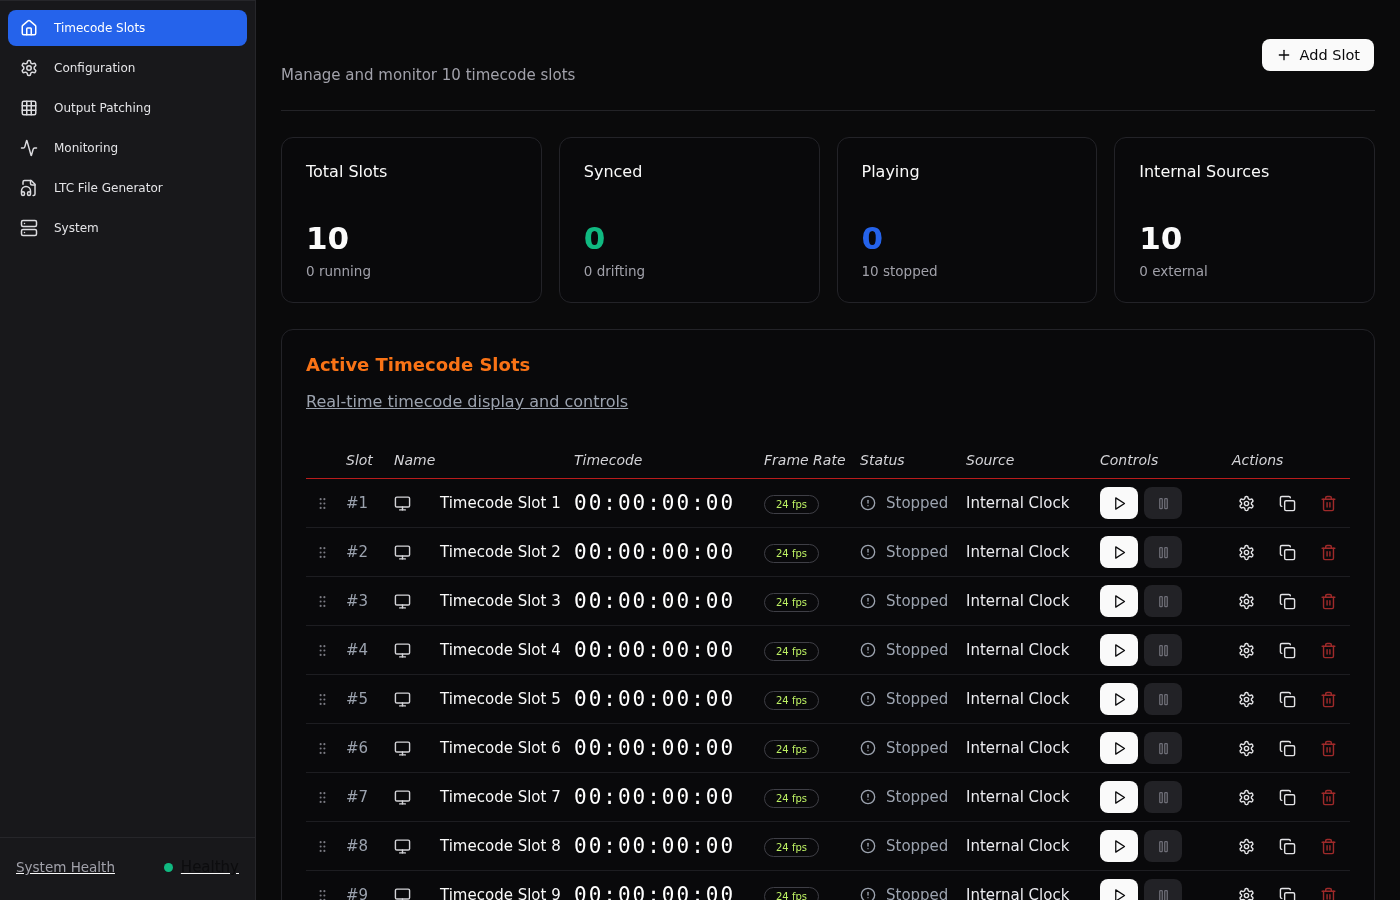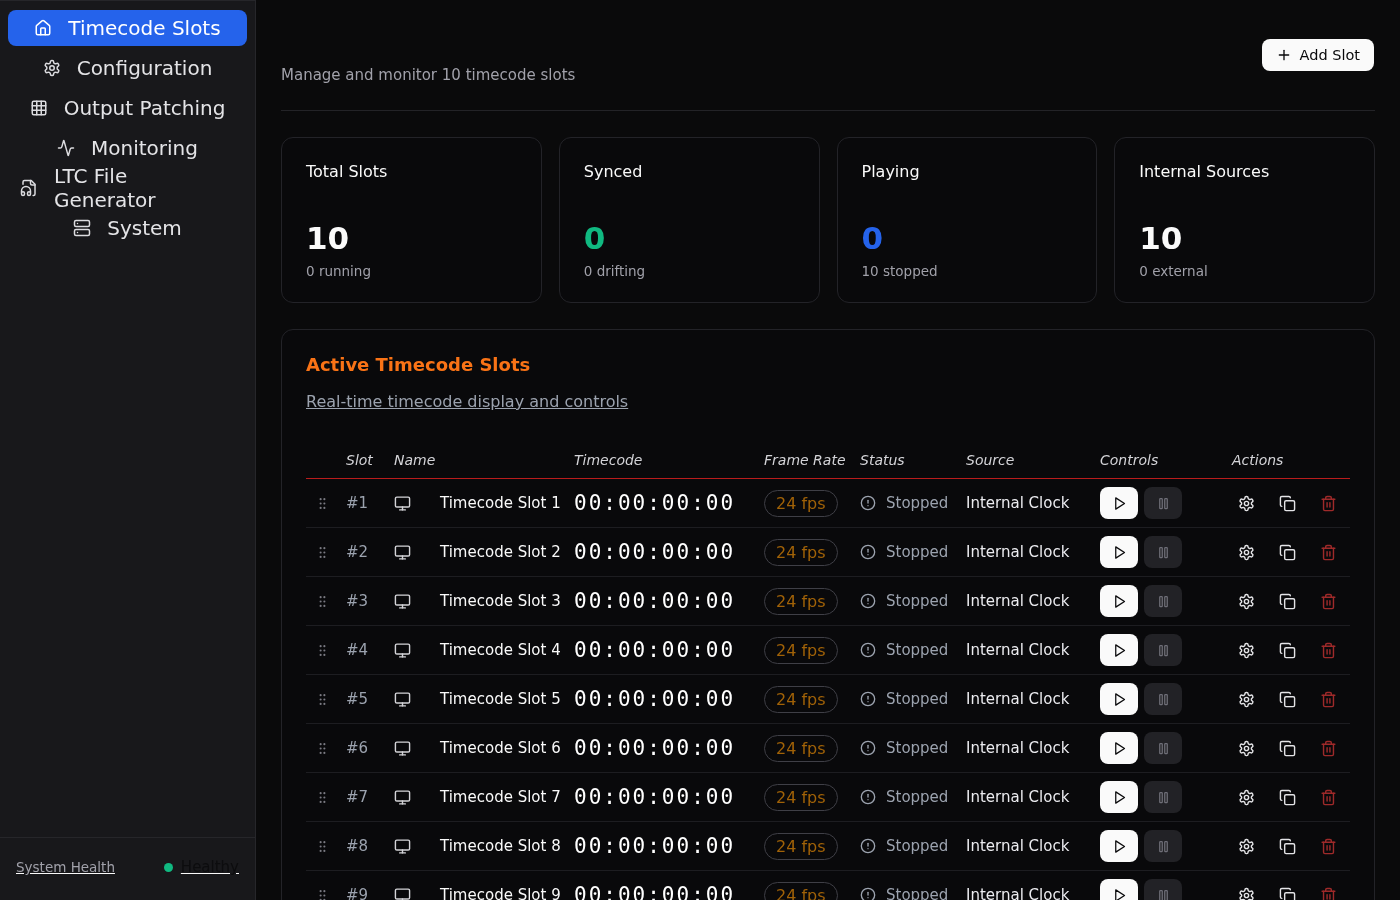--- a/index.html
+++ b/index.html
@@ -20,21 +20,21 @@
     display: flex; flex-direction: column;
   }
   .brand { padding: 16px 16px 14px 17px; }
   .brand-title { font-size: 25px; font-weight: bold; color: #fafafa; letter-spacing: .2px; }
   .brand-version { font-size: 13px; color: #9ca3af; margin-top: 8px; }
   .sidebar-divider { border-bottom: 1px solid #26262a; }
   .nav { padding: 9px 8px; display: flex; flex-direction: column; gap: 4px; }
   .nav-item {
     display: flex; align-items: center; gap: 16px;
     height: 36px; padding: 0 12px; border-radius: 8px;
-    font-size: 20px; color: #e4e4e7; cursor: pointer; justify-content: center;
+    font-size: 12px; color: #e4e4e7; cursor: pointer;
   }
   .nav-item .ic { color: #dcdce0; }
   .nav-item.active { background: #2563eb; color: #ffffff; }
   .nav-item.active .ic { color: #ffffff; }
   .sidebar-spacer { flex: 1; }
   .sidebar-footer {
     border-top: 1px solid #26262a;
     padding: 20px 16px 24px 16px;
     display: flex; align-items: center; justify-content: space-between; text-decoration: underline;
   }
@@ -90,21 +90,21 @@
   .slot-num { font-size: 15px; color: #9ca3af; }
   .name-cell { display: flex; align-items: center; gap: 17px; }
   .name-cell .ic { color: #d4d4d8; }
   .slot-name { font-size: 15px; color: #fafafa; margin-left: 12px; }
   .timecode {
     font-family: "DejaVu Sans Mono", monospace;
     font-size: 21px; letter-spacing: 2px; color: #ffffff; white-space: nowrap;
   }
   .fps-badge {
     display: inline-block; border: 1px solid #3f3f46; border-radius: 999px;
-    padding: 3px 11px; font-size: 16px; color: #a16207; background: transparent;
+    padding: 3px 11px; font-size: 10px; color: #bef264; background: transparent;
   }
   .status-cell { display: flex; align-items: center; gap: 10px; color: #9ca3af; }
   .status-text { font-size: 15px; color: #9ca3af; }
   .source-text { font-size: 15px; font-weight: 500; color: #ececf0; }
   .controls-cell { display: flex; align-items: center; gap: 6px; }
   .ctl-btn {
     width: 38px; height: 32px; border-radius: 8px; border: none;
     display: flex; align-items: center; justify-content: center; cursor: pointer;
   }
   .play-btn { background: #fafafa; color: #09090b; }

